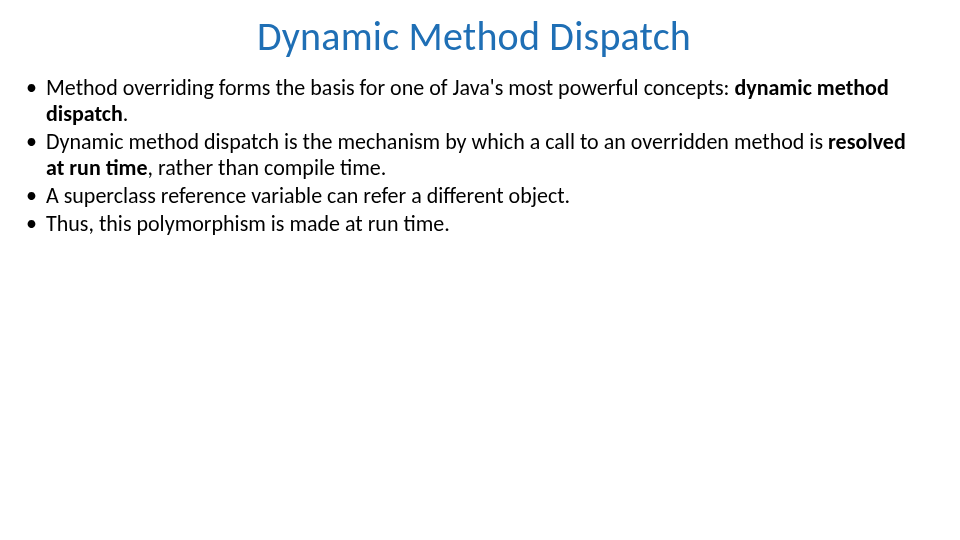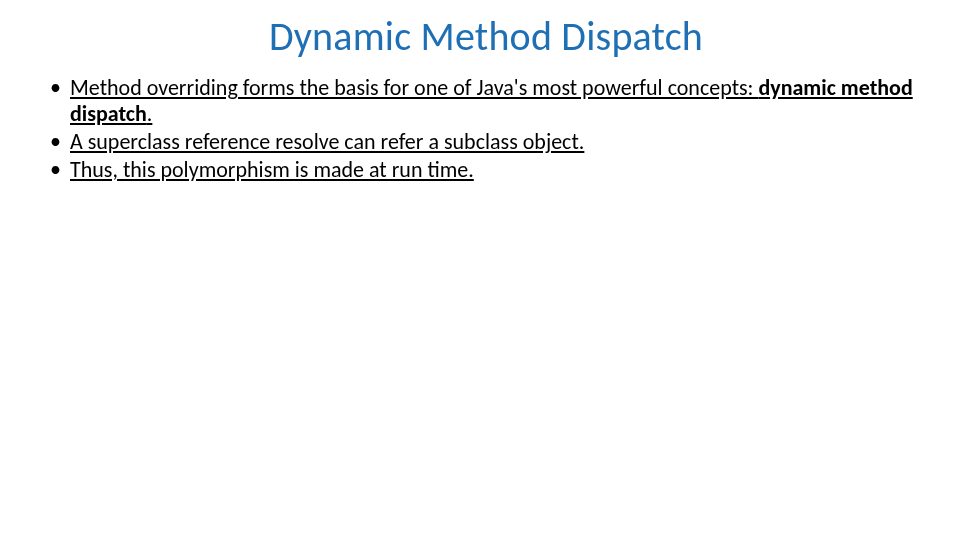--- a/index.html
+++ b/index.html
@@ -1,27 +1,28 @@
 <!DOCTYPE html>
 <html><head>
 <meta charset="utf-8">
 <style>
   * { margin: 0; padding: 0; box-sizing: border-box; }
   html, body { width: 960px; height: 540px; background: #fff; font-family: Calibri, "Segoe UI", Arial, sans-serif; color: #000; }
-  .slide { width: 960px; height: 540px; padding: 6px 36px 10px 48px; border-radius: 6px; }
+  .slide { width: 960px; height: 540px; padding: 6px 36px 10px 24px; border-radius: 6px; }
   .title { text-align: center; font-size: 40px; color: #1F6FB5; font-weight: 400; margin: 6px 0 14px 0; letter-spacing: 0.2px; }
-  ul.bullets { list-style: none; padding-left: 22px; text-decoration: underline; }
+  ul.bullets { list-style: none; padding-left: 22px; }
   ul.bullets li { position: relative; font-size: 22px; line-height: 1.18; margin-bottom: 2px; color: #000; }
   ul.bullets li::before { content: "•"; position: absolute; left: -20px; top: 0; font-size: 22px; color: #000; }
   .bold { font-weight: 700; }
   .run { display: inline; }
 </style>
 </head>
 <body>
 
 <div class="slide">
   <h1 class="title">Dynamic Method Dispatch</h1>
   <ul class="bullets">
       <li><span class="run">Method overriding forms the basis for one of Java's most powerful concepts: </span><span class="run bold">dynamic method dispatch</span><span class="run">.</span></li>
-      <li><span class="run">A superclass reference resolve can refer a subclass object.</span></li>
+      <li><span class="run">Dynamic method dispatch is the mechanism by which a call to an overridden method is </span><span class="run bold">resolved at run time</span><span class="run">, rather than compile time.</span></li>
+      <li><span class="run">A superclass reference variable can refer a different object.</span></li>
       <li><span class="run">Thus, this polymorphism is made at run time.</span></li>
     </ul>
 </div>
 
 </body></html>

